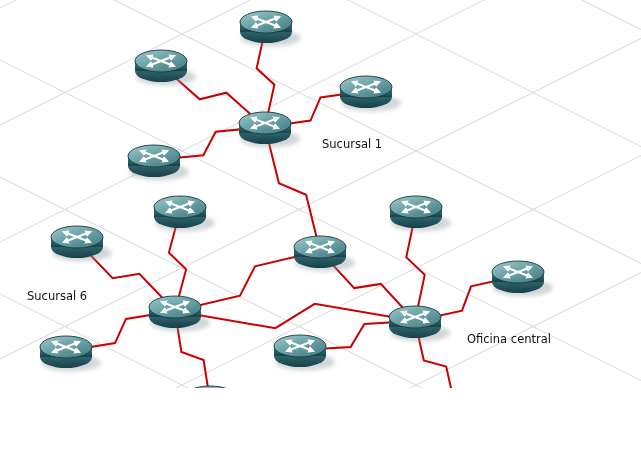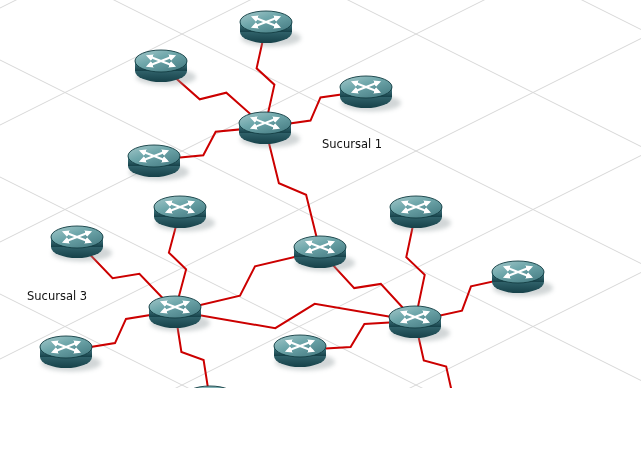--- a/index.html
+++ b/index.html
@@ -209,14 +209,15 @@
           <ellipse cx="0" cy="6" rx="26" ry="11" fill="url(#gSide)"></ellipse>
           <rect x="-26" y="-4" width="52" height="10" fill="url(#gSide)"></rect>
           <ellipse cx="0" cy="-4" rx="26" ry="11" fill="url(#gTop)" stroke="#123c42" stroke-width="0.9"></ellipse>
           <line x1="-13" y1="-9" x2="13" y2="1" stroke="#ffffff" stroke-width="2" marker-start="url(#mArr)" marker-end="url(#mArr)"></line>
           <line x1="13" y1="-9" x2="-13" y2="1" stroke="#ffffff" stroke-width="2" marker-start="url(#mArr)" marker-end="url(#mArr)"></line>
         </g>
       </g>
     </svg>
 
   <div class="floating-label" style="left: 322px; top: 138px;">Sucursal 1</div>
-  <div class="floating-label" style="left: 27px; top: 290px;">Sucursal 3</div>
+  <div class="floating-label" style="left: 27px; top: 290px;">Sucursal 6</div>
+  <div class="floating-label" style="left: 467px; top: 333px;">Oficina central</div>
 </div>
 
 </body></html>

